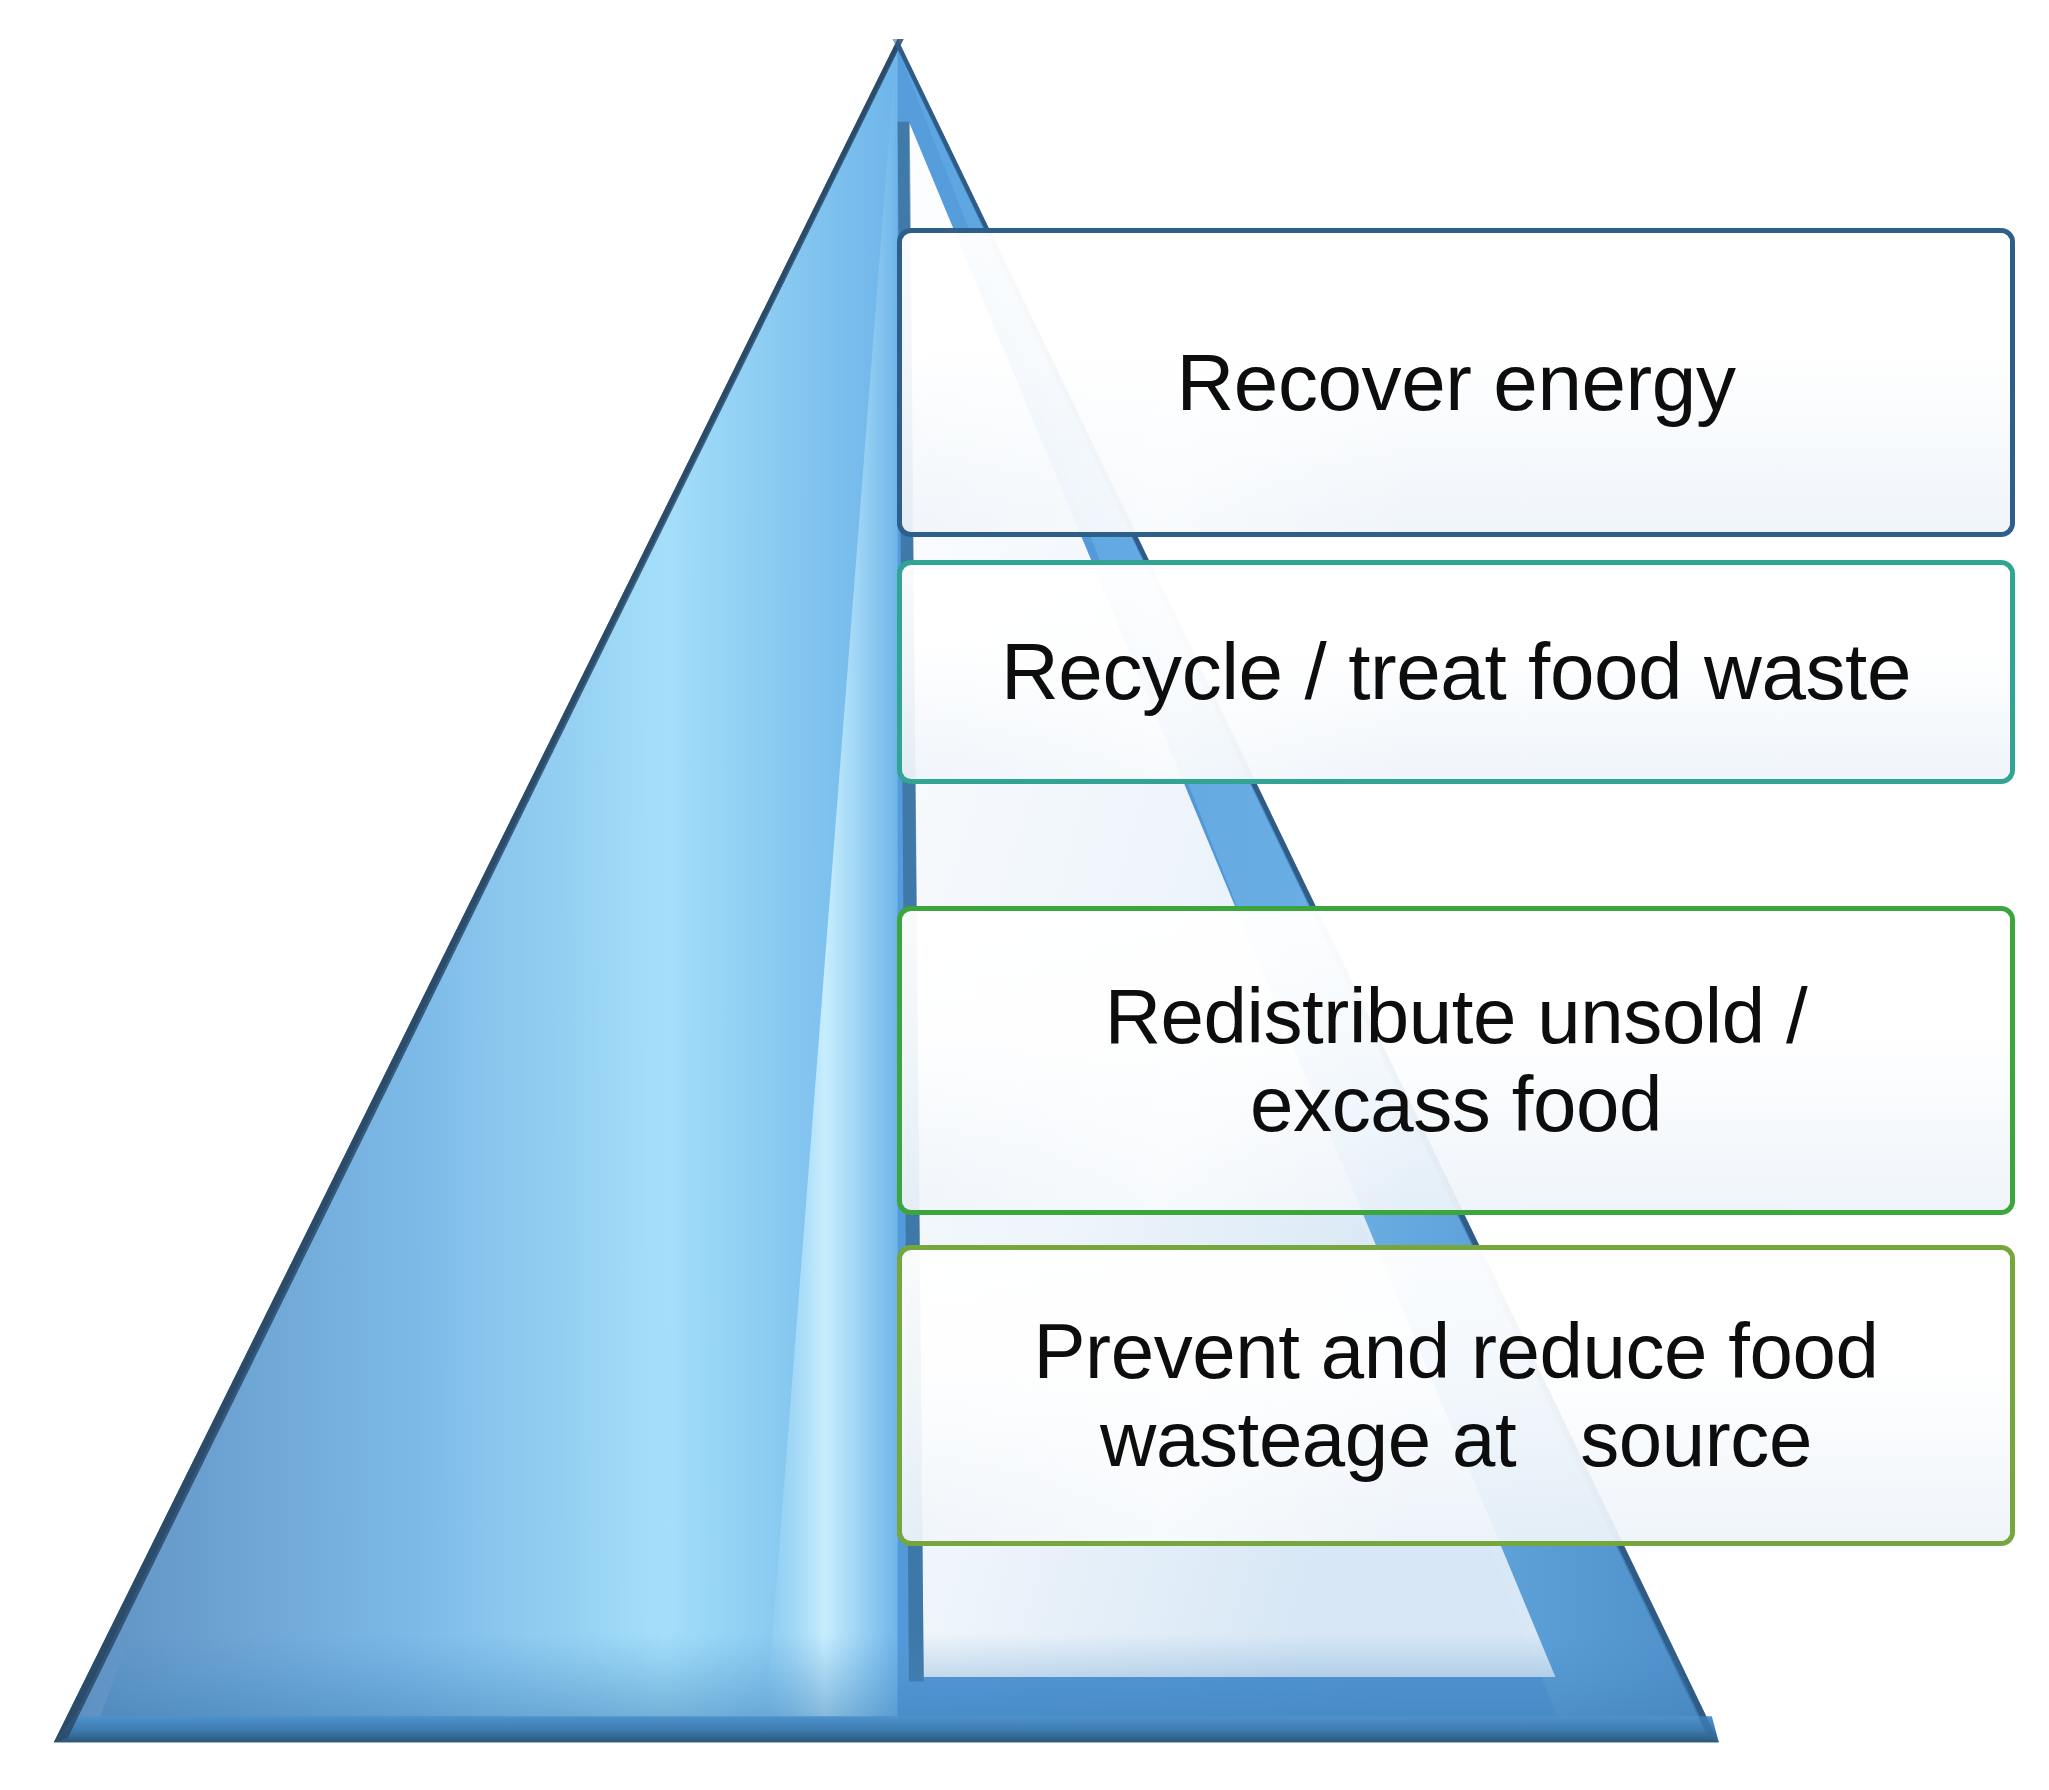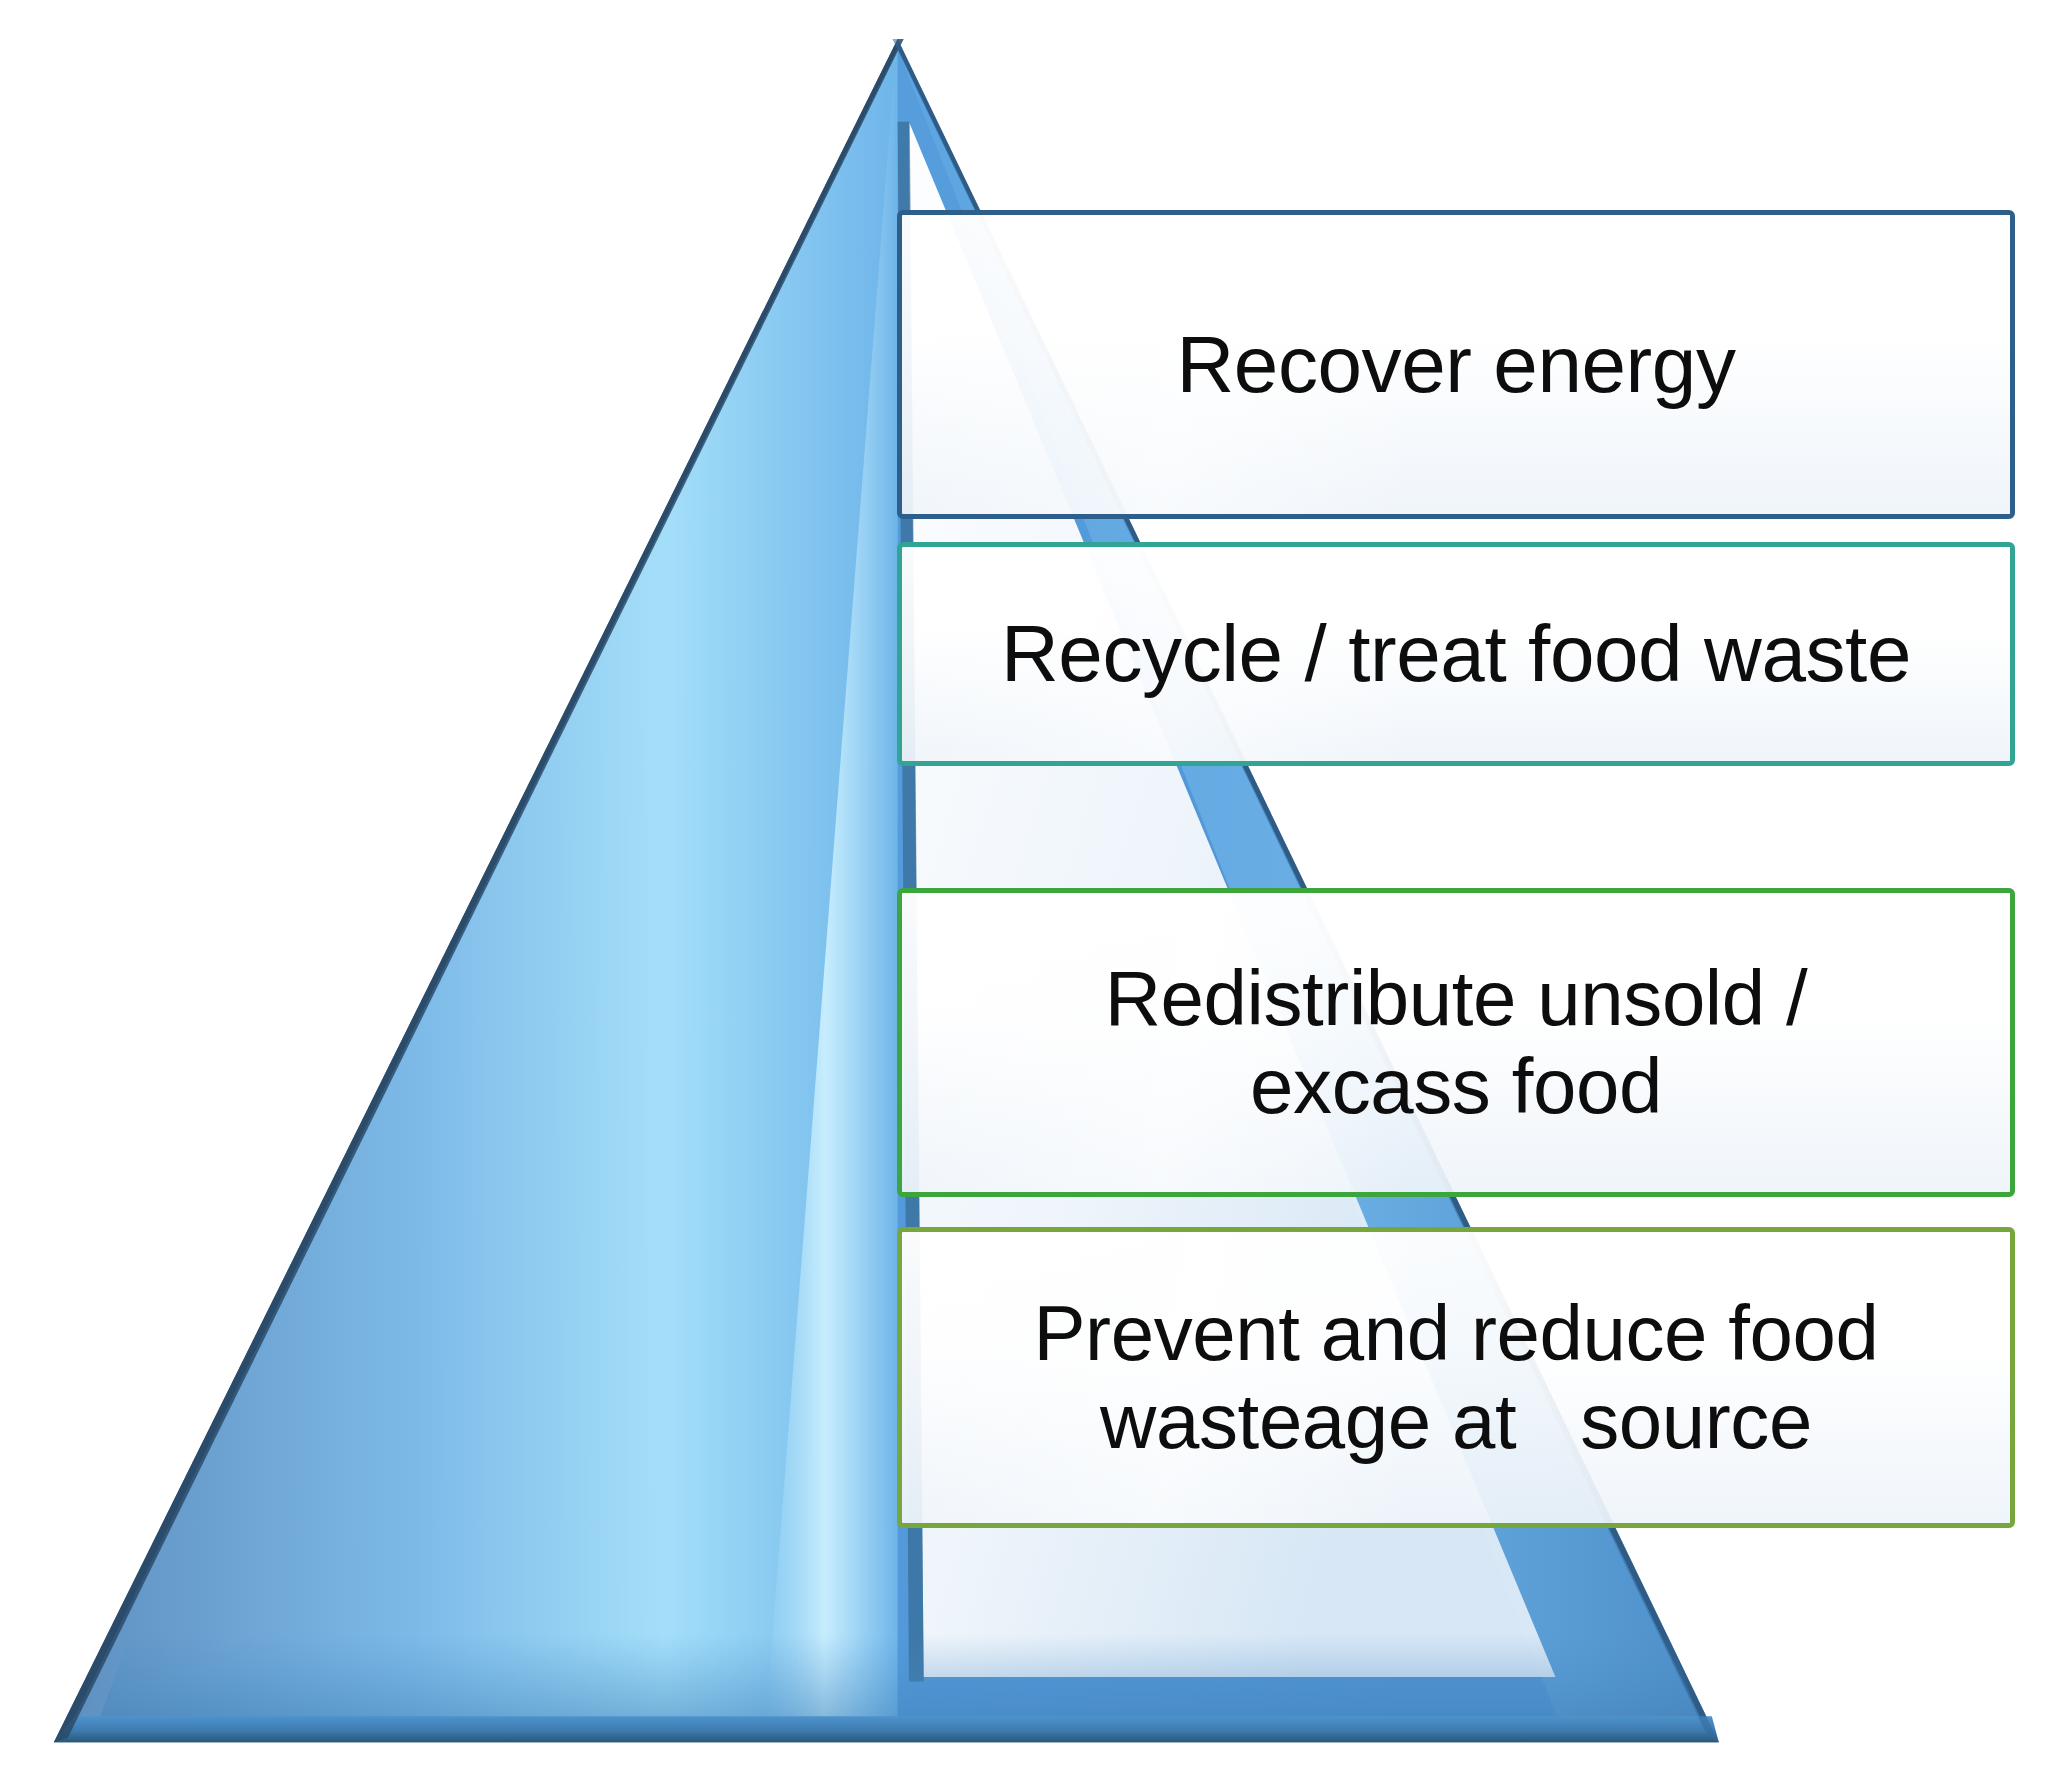--- a/index.html
+++ b/index.html
@@ -32,27 +32,28 @@
   #pyramid-svg {
     display: block;
     width: 2049px;
     height: 1790px;
   }
 
   
   .tier-box {
     position: absolute;
     box-sizing: border-box;
-    border-radius: 6px;
+    border-radius: 14px;
     border-style: solid;
     border-width: 5.2px;
     display: flex;
     align-items: center;
     justify-content: center;
     overflow: hidden;
+    margin-top: 18px;
   }
   
   .tier-box::before {
     content: "";
     position: absolute;
     left: 0; top: 0; right: 0; bottom: 0;
     background:
       linear-gradient(180deg,
         rgba(255,255,255,0.97) 0%,
         rgba(255,255,255,0.93) 40%,

